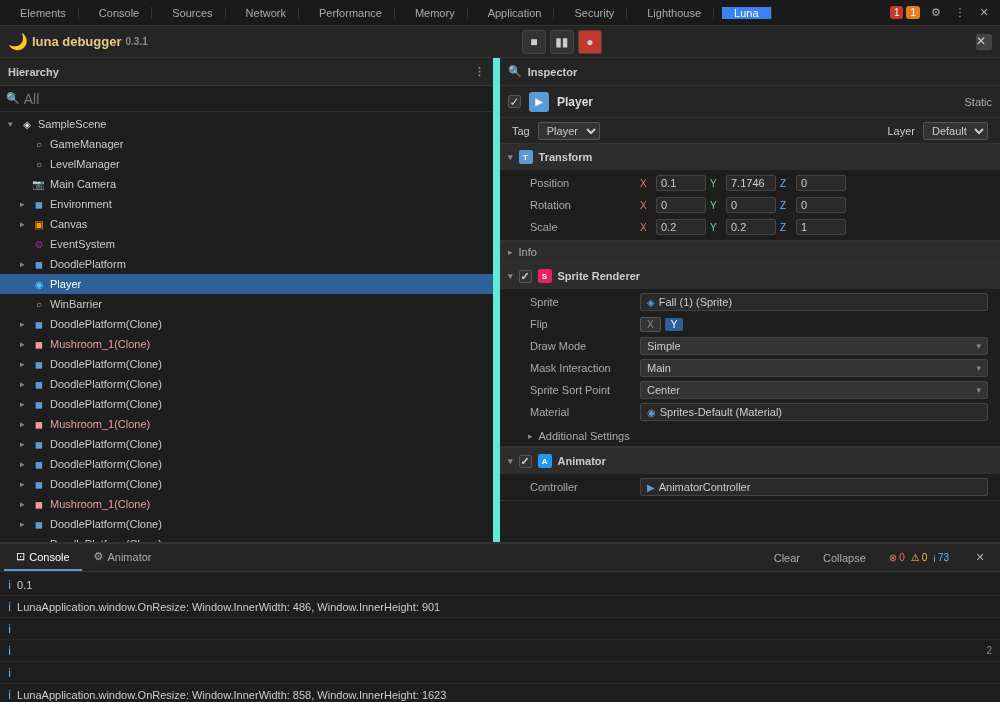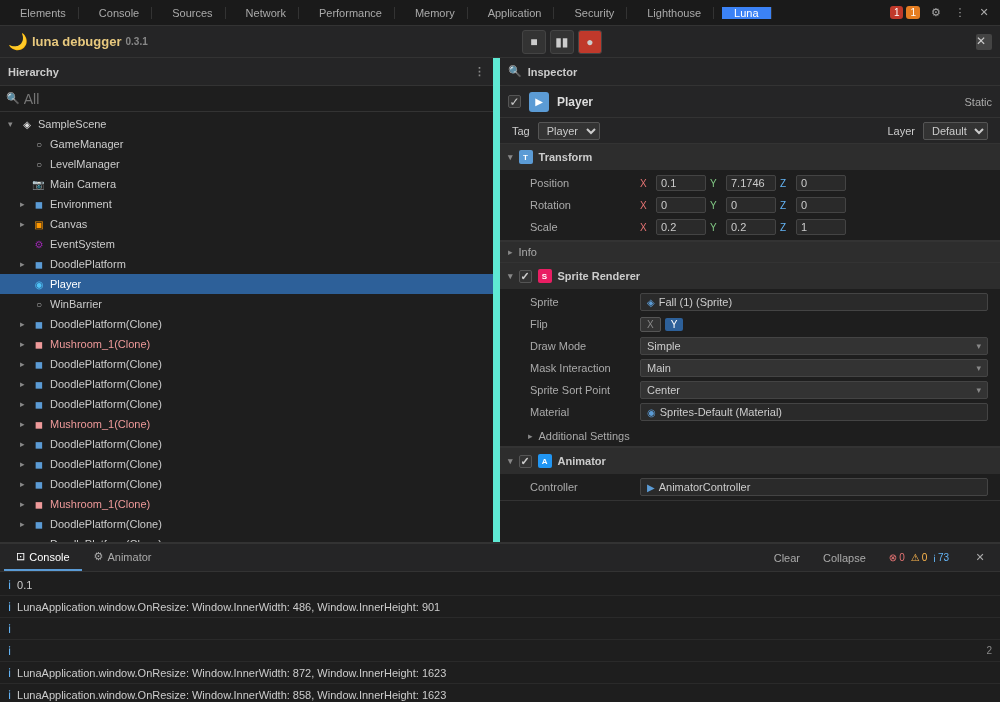--- a/index.html
+++ b/index.html
@@ -775,21 +775,20 @@
     </div>
     <div class="console-row">
       <span class="console-icon">ℹ</span>
     </div>
     <div class="console-row">
       <span class="console-icon">ℹ</span>
       <span class="console-count">2</span>
     </div>
     <div class="console-row">
       <span class="console-icon">ℹ</span>
-      <span>LunaApplication.window.OnResize: Window.InnerWidth: 872, Window.InnerHeight: 1623</span>
     </div>
     <div class="console-row">
       <span class="console-icon">ℹ</span>
       <span>LunaApplication.window.OnResize: Window.InnerWidth: 858, Window.InnerHeight: 1623</span>
     </div>
 
   </div>
 </div>
 
 </body></html>

